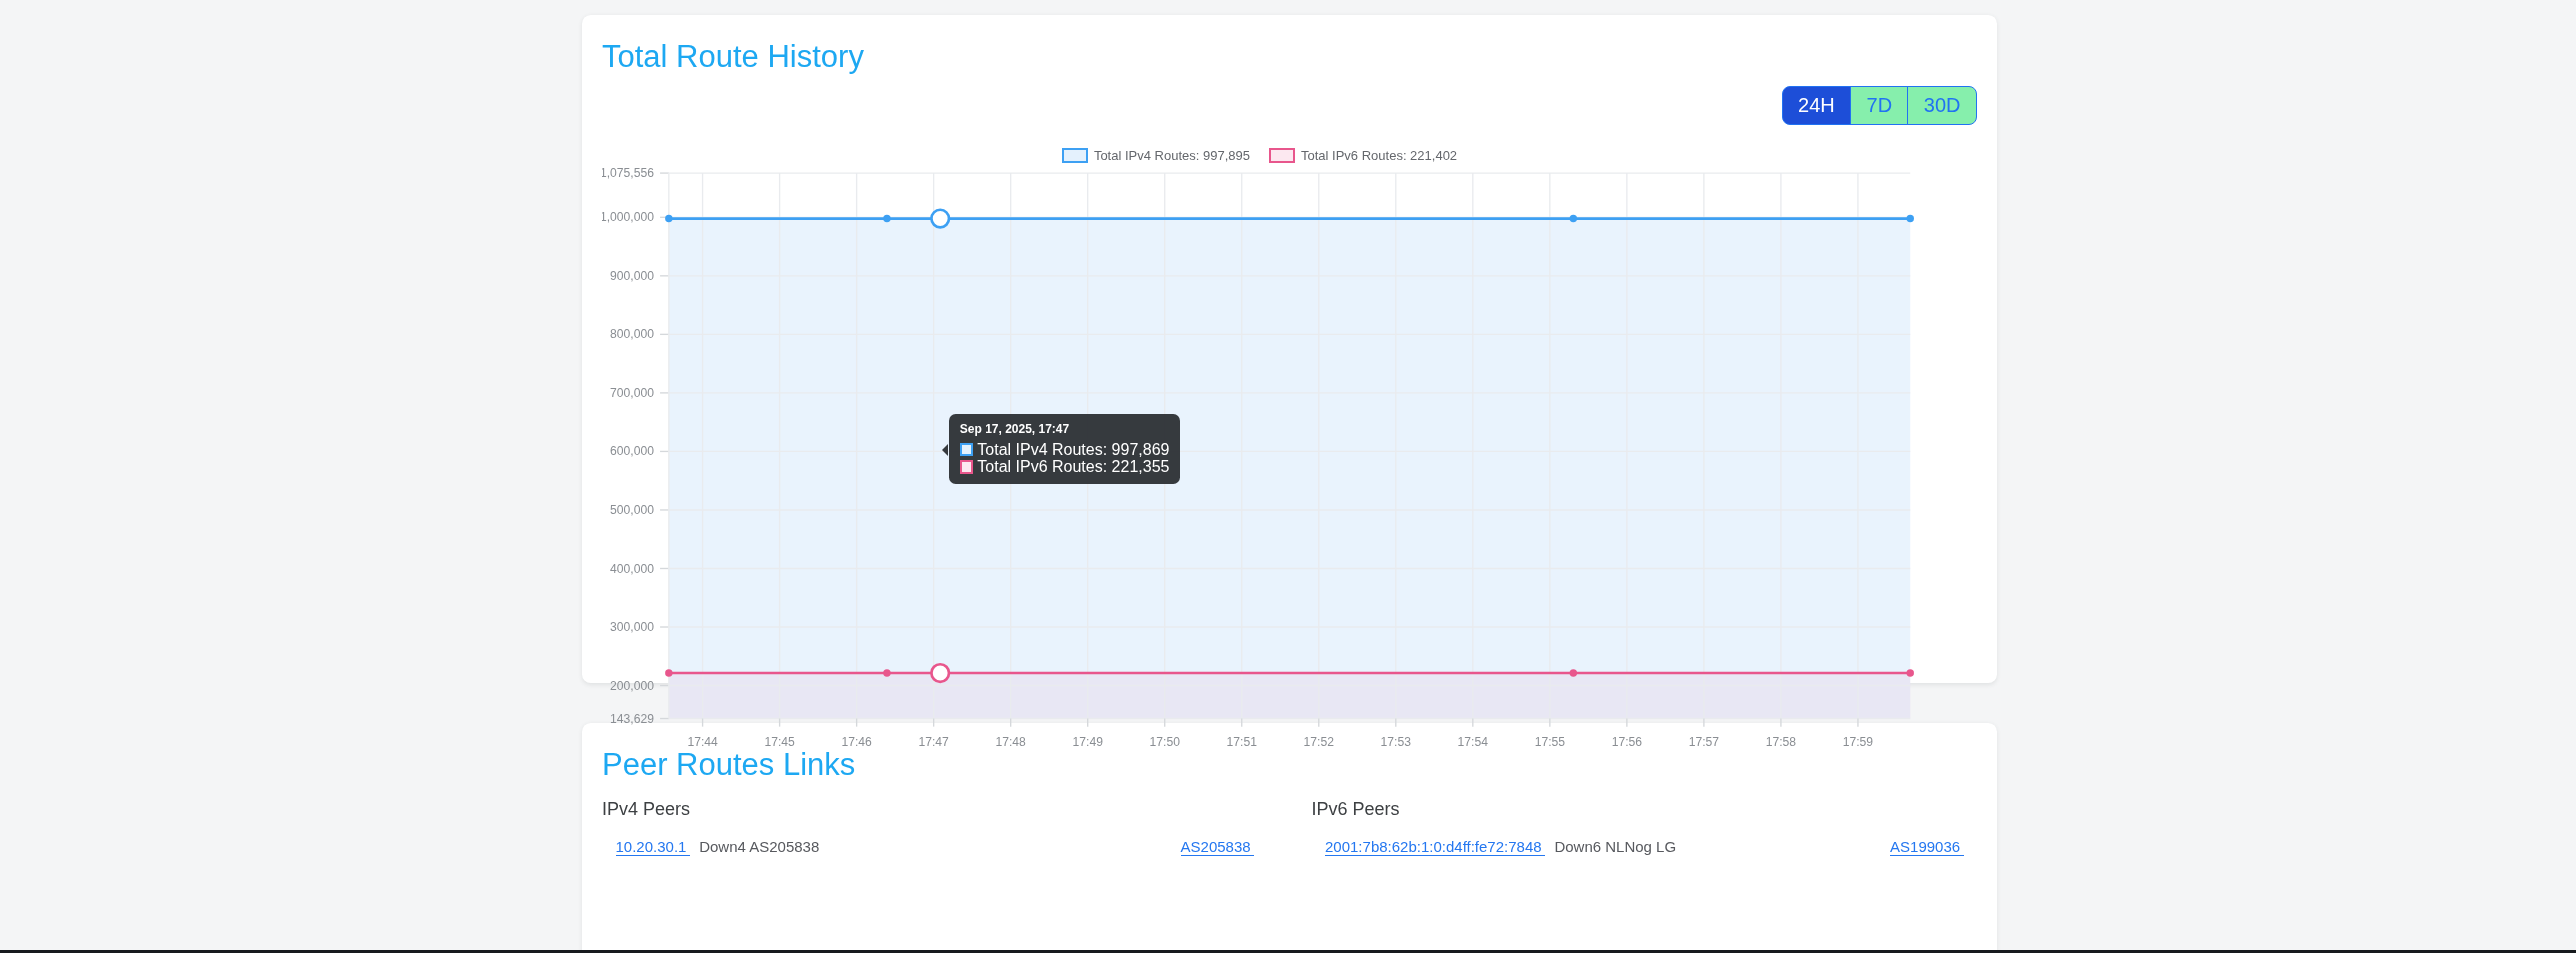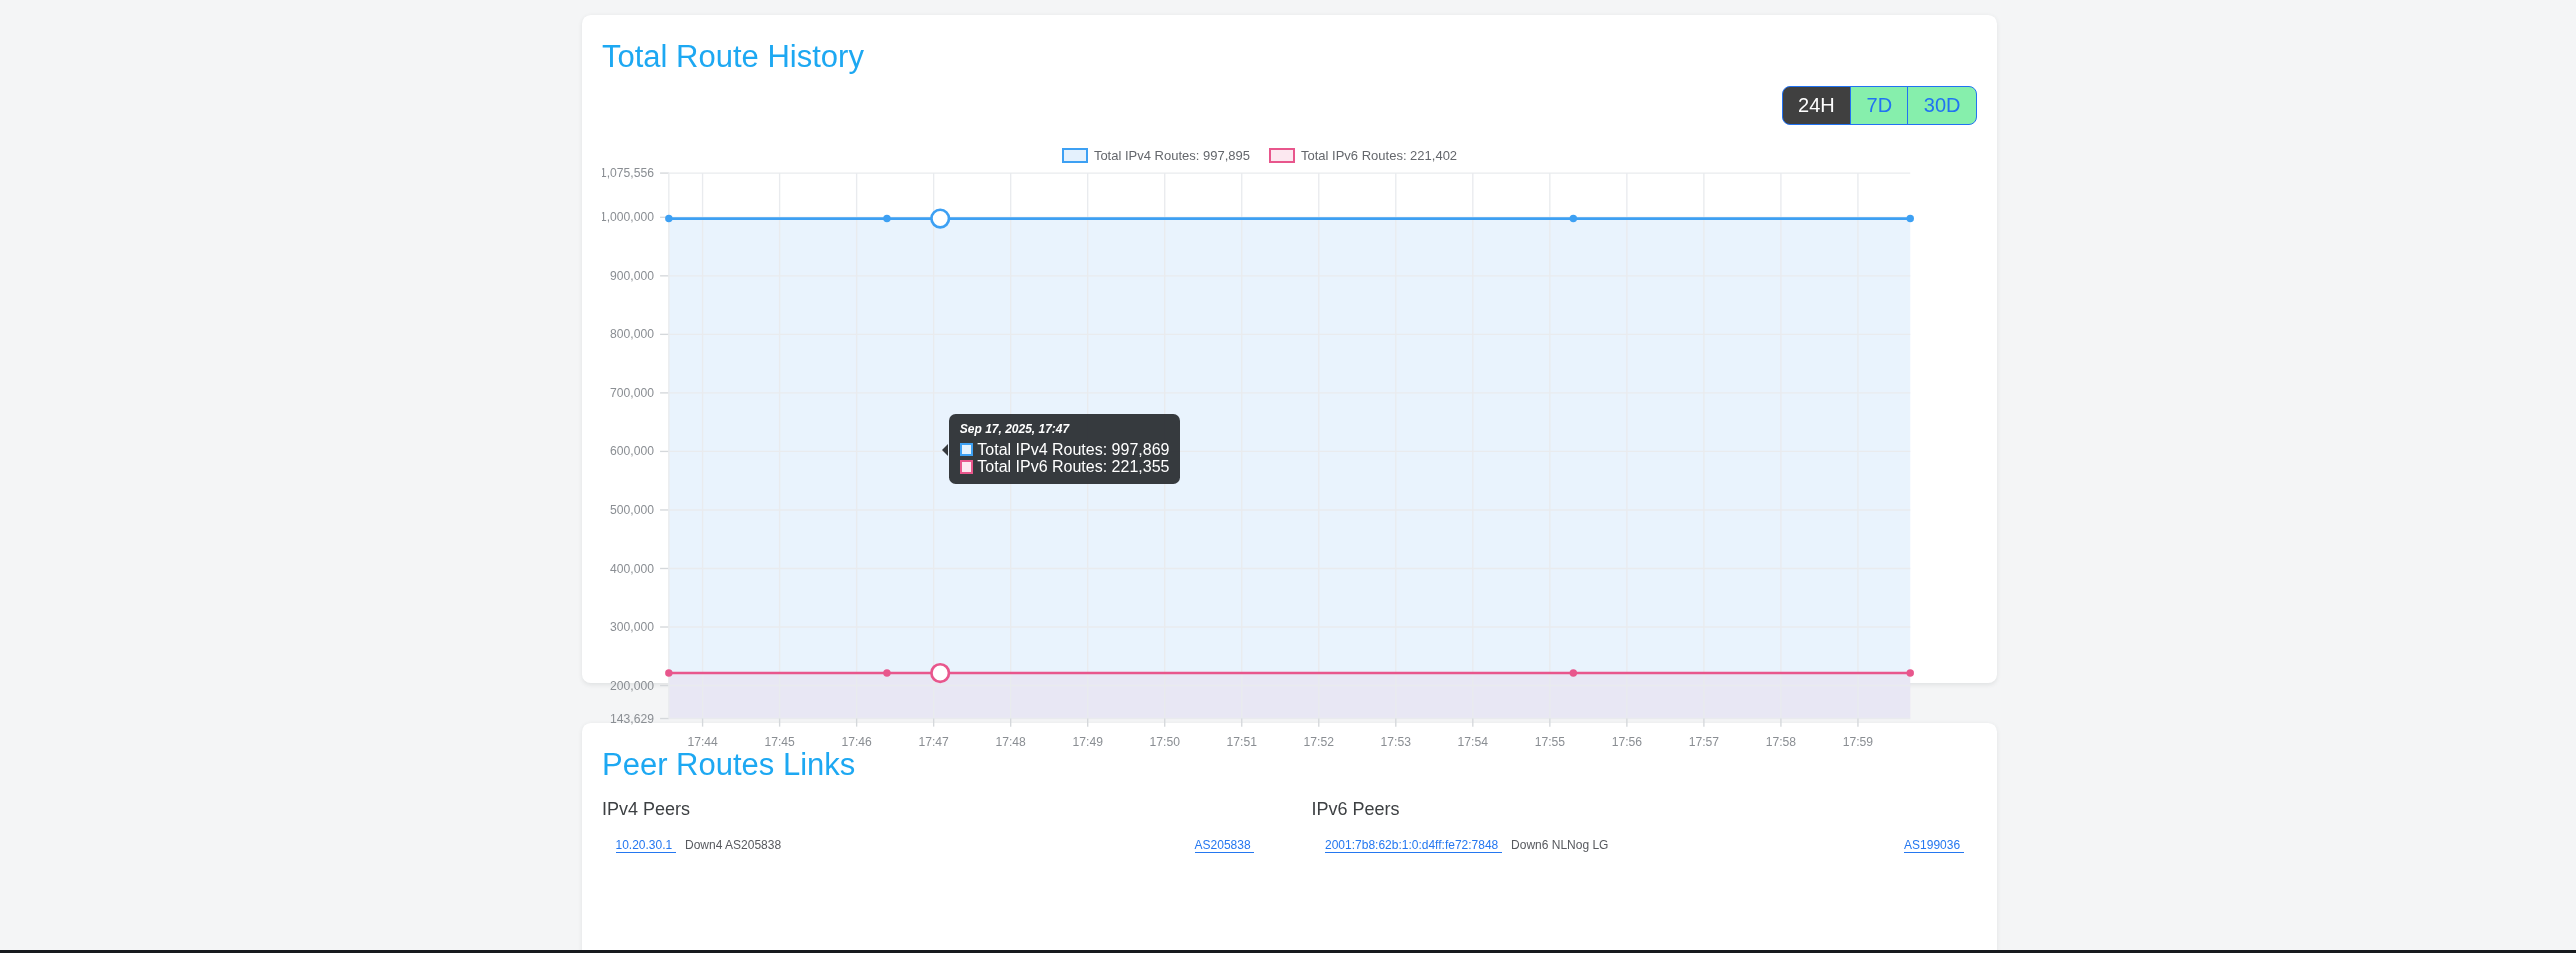--- a/index.html
+++ b/index.html
@@ -34,21 +34,21 @@
     color: #2172f2;
     background: #86efac;
     border: 1.3px solid #2172f2;
     padding: 0 15.5px;
     height: 39px;
     cursor: pointer;
     margin-left: -1.3px;
   }
   .range-btn:first-child { border-radius: 8px 0 0 8px; margin-left: 0; }
   .range-btn:last-child { border-radius: 0 8px 8px 0; }
-  .range-btn.active { background: #404040; color: #ffffff; }
+  .range-btn.active { background: #1d4ed8; color: #ffffff; }
   
   .chart-wrap { position: relative; margin-top: 17px; width: 1315px; height: 611px; }
   .legend { position: absolute; top: 6px; left: 0; width: 100%; display: flex; justify-content: center; gap: 19px; }
   .legend-item { display: flex; align-items: center; gap: 6px; cursor: pointer; }
   .legend-swatch { width: 26px; height: 15px; border: 2px solid; }
   .legend-label { font-size: 13px; color: #64676c; }
   svg text { font-family: "Liberation Sans", sans-serif; }
   
   .tooltip {
     position: absolute;
@@ -61,27 +61,27 @@
     z-index: 5;
   }
   .tooltip:before {
     content: "";
     position: absolute;
     left: -6.7px; top: 30px;
     border-top: 6px solid transparent;
     border-bottom: 6px solid transparent;
     border-right: 6.7px solid rgba(44,47,52,0.95);
   }
-  .tooltip-title { font-size: 12px; font-weight: 700; margin-bottom: 4.7px; font-style: italic; }
+  .tooltip-title { font-size: 12px; font-weight: 700; margin-bottom: 4.7px; }
   .tooltip-row { display: flex; align-items: center; gap: 4px; font-size: 16px; line-height: 17.5px; }
   .tooltip-swatch { width: 13.5px; height: 13.5px; border: 2px solid; flex: none; }
   
   .peer-cols { display: grid; grid-template-columns: 1fr 1fr; column-gap: 44px; margin-top: 15.5px; }
   .peer-header { font-size: 18px; line-height: 21.6px; color: #3d4043; font-weight: 400; }
-  .peer-row { display: flex; align-items: baseline; padding: 0 13.5px; margin-top: 17.5px; font-size: 12px; }
+  .peer-row { display: flex; align-items: baseline; padding: 0 13.5px; margin-top: 17.5px; font-size: 15px; }
   .peer-link {
     color: #2477f0;
     text-decoration: none;
     border-bottom: 1.3px solid #2477f0;
     padding-right: 3.4px;
     cursor: pointer;
   }
   .peer-desc { color: #57595e; margin-left: 9.4px; }
   .peer-spacer { flex: 1; }
   .bottom-bar { position: absolute; left: 0; bottom: 0; width: 100%; height: 4px; background: #171a1e; }

